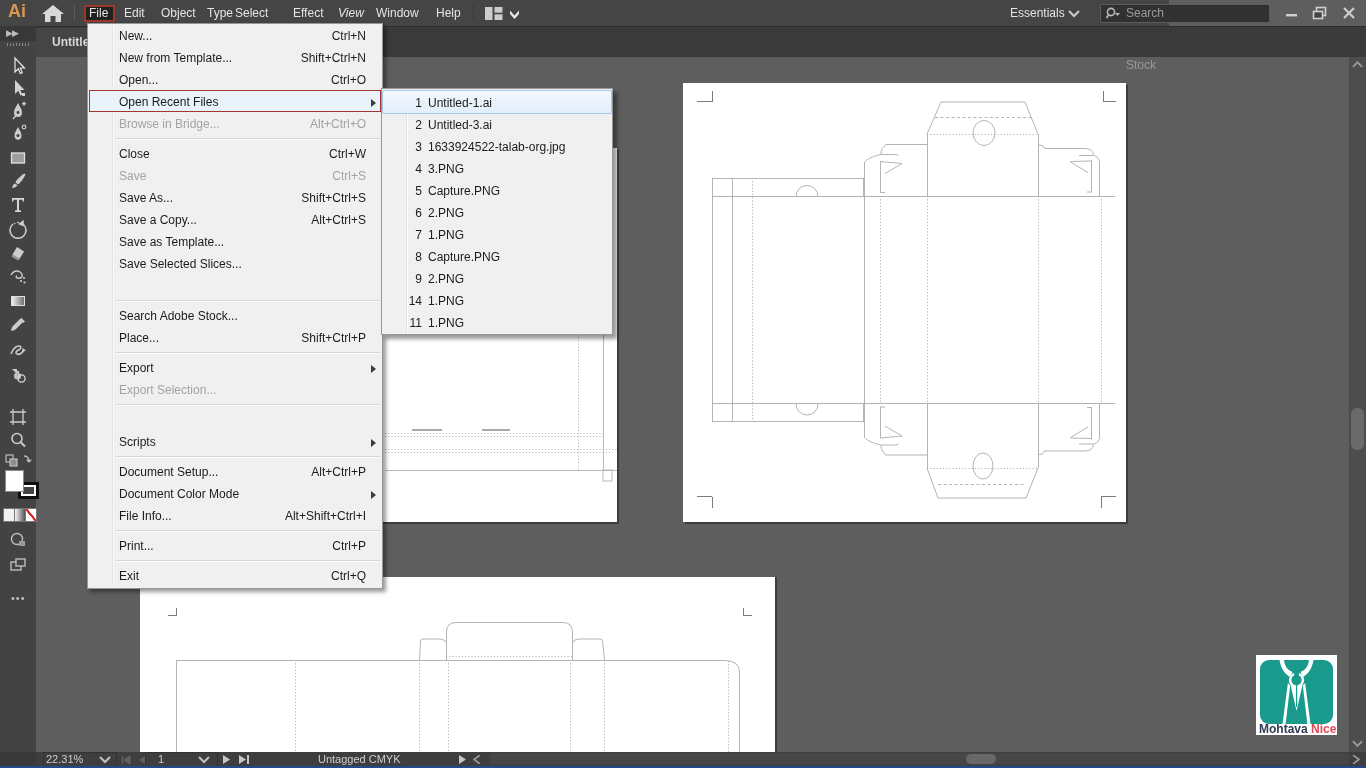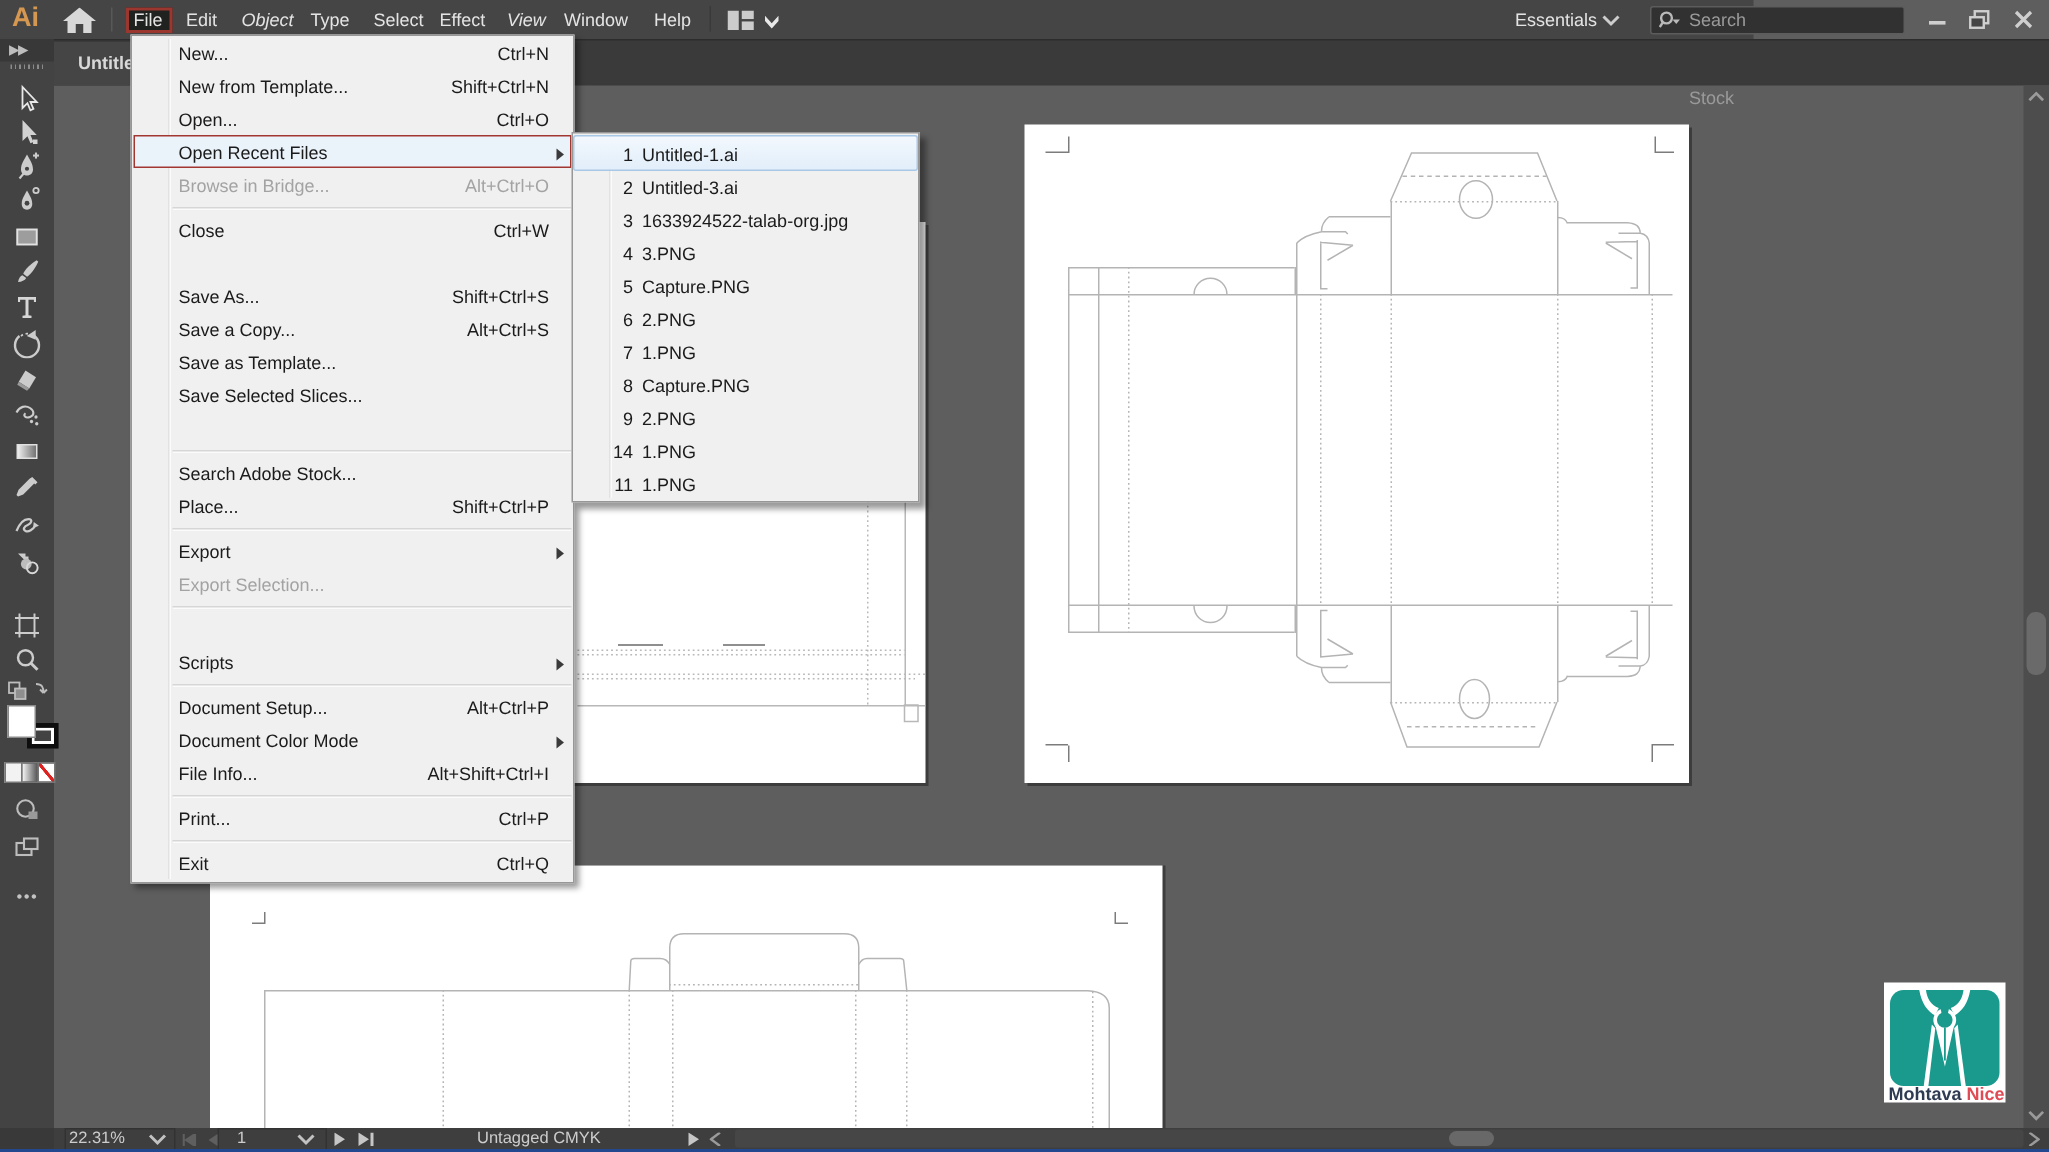--- a/index.html
+++ b/index.html
@@ -134,23 +134,23 @@
 
 <div class="abs" id="menubar">
   <div id="ailogo">Ai</div>
   <svg class="abs" style="left:42px;top:5px" width="22" height="17" viewBox="0 0 22 17">
     <path d="M11 0 L22 9 L19 9 L19 17 L13.5 17 L13.5 11 L8.5 11 L8.5 17 L3 17 L3 9 L0 9 Z" fill="#d8d8d8"></path>
   </svg>
   <div style="position:absolute;left:74px;top:5px;width:1px;height:16px;background:#585858;"></div>
   <div id="filebox"></div>
   <div class="mi" style="left:89px;">File</div>
   <div class="mi" style="left:124px;">Edit</div>
-  <div class="mi" style="left:161px;font-style:italic;">Object</div>
+  <div class="mi" style="left:161px;">Object</div>
   <div class="mi" style="left:207px;">Type</div>
-  <div class="mi" style="left:249px;text-align:center;">Select</div>
+  <div class="mi" style="left:235px;text-align:center;">Select</div>
   <div class="mi" style="left:293px;">Effect</div>
   <div class="mi" style="left:338px;font-style:italic;">View</div>
   <div class="mi" style="left:376px;">Window</div>
   <div class="mi" style="left:436px;">Help</div>
 
   <div style="position:absolute;left:473px;top:4px;width:1px;height:17px;background:#3a3a3a;"></div>
   <svg class="abs" style="left:485px;top:7px" width="36" height="14" viewBox="0 0 36 14">
     <rect x="0" y="0" width="7.5" height="13" fill="#cccccc"></rect>
     <rect x="9.5" y="0" width="8" height="5.7" fill="#cccccc"></rect>
     <rect x="9.5" y="7.3" width="8" height="5.7" fill="#cccccc"></rect>
@@ -349,20 +349,24 @@
       <i class="marw"></i>
     </div>
   <div class="mrow dis" style="top:89px">
       <span class="lbl">Browse in Bridge...</span>
       <span class="sc">Alt+Ctrl+O</span>
     </div>
   <div class="msep" style="top:114px"></div>
   <div class="mrow" style="top:119px">
       <span class="lbl">Close</span>
       <span class="sc">Ctrl+W</span>
+    </div>
+  <div class="mrow dis" style="top:141px">
+      <span class="lbl">Save</span>
+      <span class="sc">Ctrl+S</span>
     </div>
   <div class="mrow" style="top:163px">
       <span class="lbl">Save As...</span>
       <span class="sc">Shift+Ctrl+S</span>
     </div>
   <div class="mrow" style="top:185px">
       <span class="lbl">Save a Copy...</span>
       <span class="sc">Alt+Ctrl+S</span>
     </div>
   <div class="mrow" style="top:207px">

